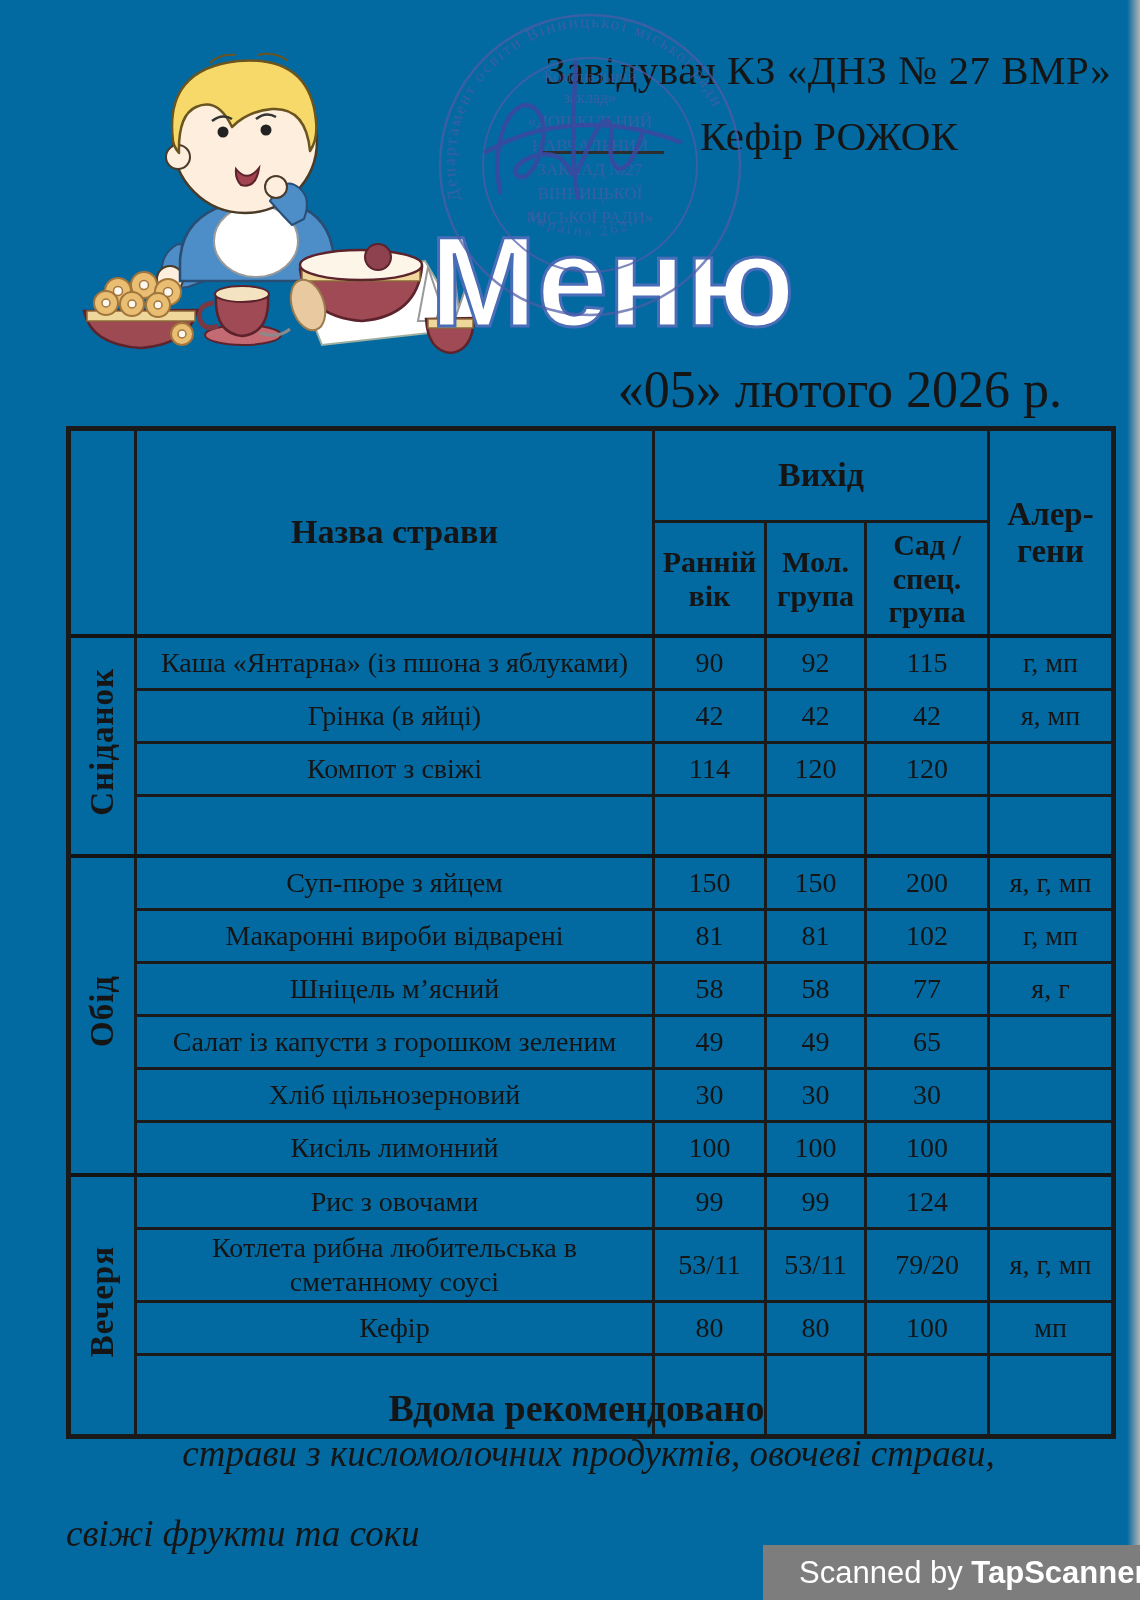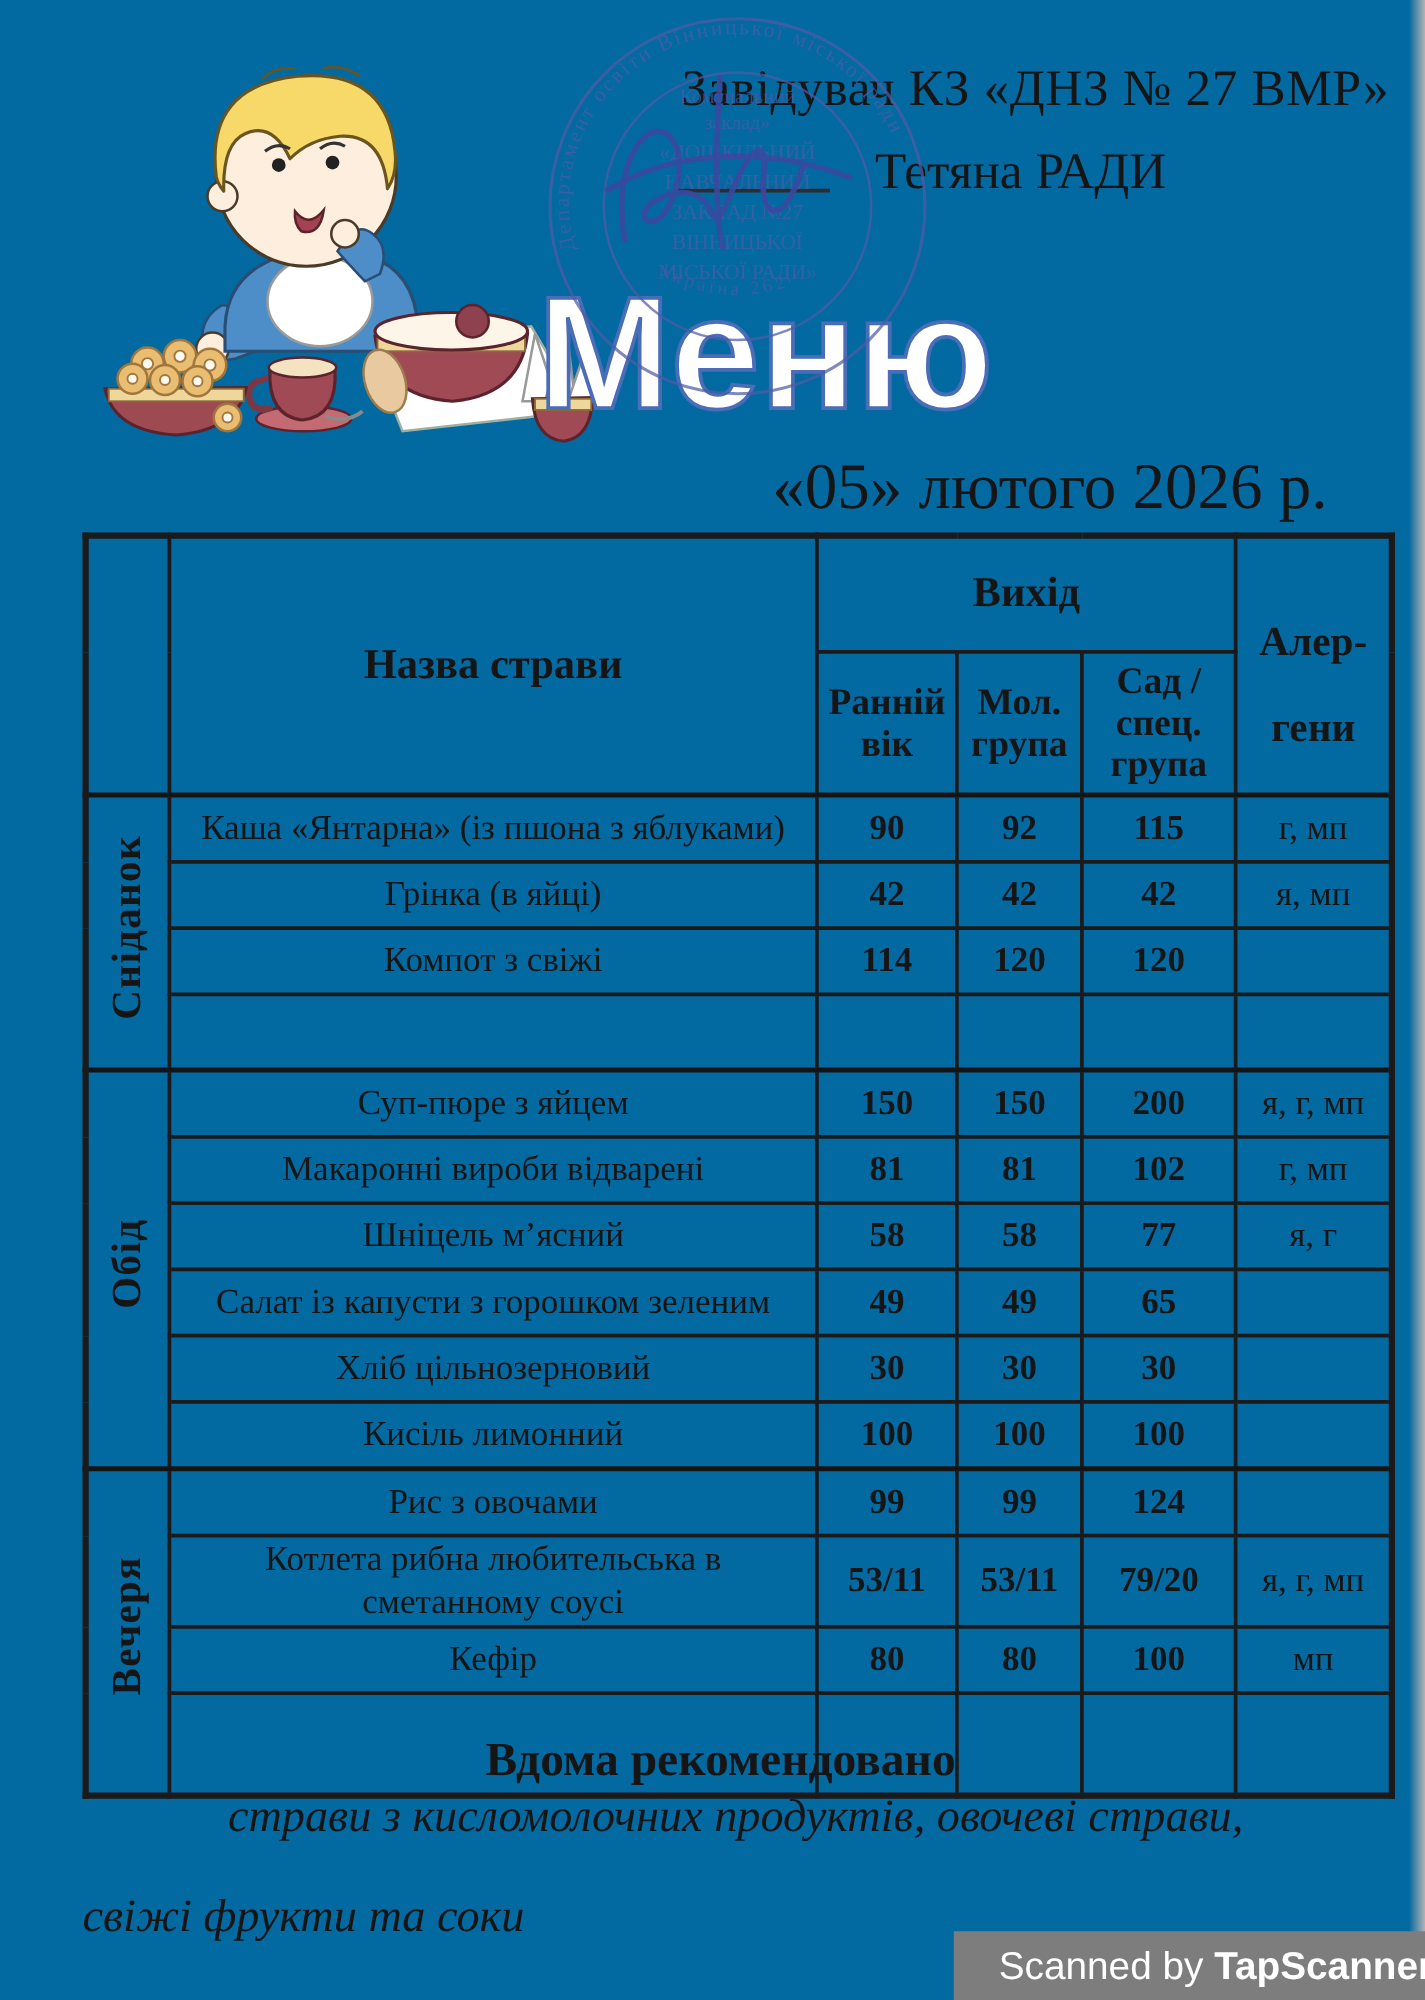--- a/index.html
+++ b/index.html
@@ -38,26 +38,26 @@
   table.menu{border-width:5px;}
   table.menu thead{border-bottom:4px solid #141414;}
   table.menu tbody{border-top:4px solid #141414;}
   table.menu th{
     font-weight:bold;text-align:center;vertical-align:middle;line-height:1.12;padding:2px 4px;
   }
   .th-dish{font-size:34px;}
   .th-output{font-size:34px;height:85px;}
   .th-sub{font-size:30px;height:107px;}
   .th-allerg{font-size:33px;text-align:center;}
-  .th-allerg span{display:block;margin-top:32px;}
+  .th-allerg span{display:block;}
   table.menu td{
     text-align:center;vertical-align:middle;height:48px;line-height:1.22;padding:1px 6px;
     font-size:28px;
   }
-  td.cell-early, td.cell-junior, td.cell-garden{font-size:30px;font-weight:bold;}
+  td.cell-early, td.cell-junior, td.cell-garden{font-size:30px;}
   td.cell-allergens{font-size:25px;}
   td.meal-cell{padding:0;}
   .meal-label{
     display:inline-block;writing-mode:vertical-rl;transform:rotate(180deg);
     font-weight:bold;font-size:33px;letter-spacing:1px;white-space:nowrap;
   }
   tr.empty-row td{height:55px;}
   tbody:last-of-type tr.empty-row td{height:76px;}
   
   .footer-title{
@@ -149,21 +149,21 @@
 
     <polygon points="368,238 386,292 358,292" fill="#ffffff" stroke="#999" stroke-width="2"></polygon>
     <polygon points="393,232 400,292 376,292" fill="#ffffff" stroke="#999" stroke-width="2"></polygon>
     <polygon points="411,243 419,293 394,293" fill="#ffffff" stroke="#999" stroke-width="2"></polygon>
     <path d="M366,290 Q368,322 391,324 Q413,321 414,289 Z" fill="#a04a55" stroke="#5c232c" stroke-width="2.5"></path>
     <rect x="368" y="290" width="45" height="9" fill="#efd79c" stroke="#8a6a3a" stroke-width="1.5"></rect>
   </svg>
 
   <div class="approver-title">Завідувач КЗ «ДНЗ № 27 ВМР»</div>
   <div class="sign-underline"></div>
-  <div class="approver-name">Тетяна РАДИ</div>
+  <div class="approver-name">Кефір РОЖОК</div>
 
   <svg class="menu-art" viewBox="0 0 410 165" aria-hidden="true">
     <text x="8" y="130" font-family="Liberation Sans, DejaVu Sans, sans-serif" font-weight="bold" font-size="128" fill="#ffffff" stroke="#4a6db8" stroke-width="3">Меню</text>
   </svg>
 
   <div class="date-line">«05» лютого 2026 р.</div>
 
   <table class="menu">
     <colgroup>
       <col style="width:67px">

